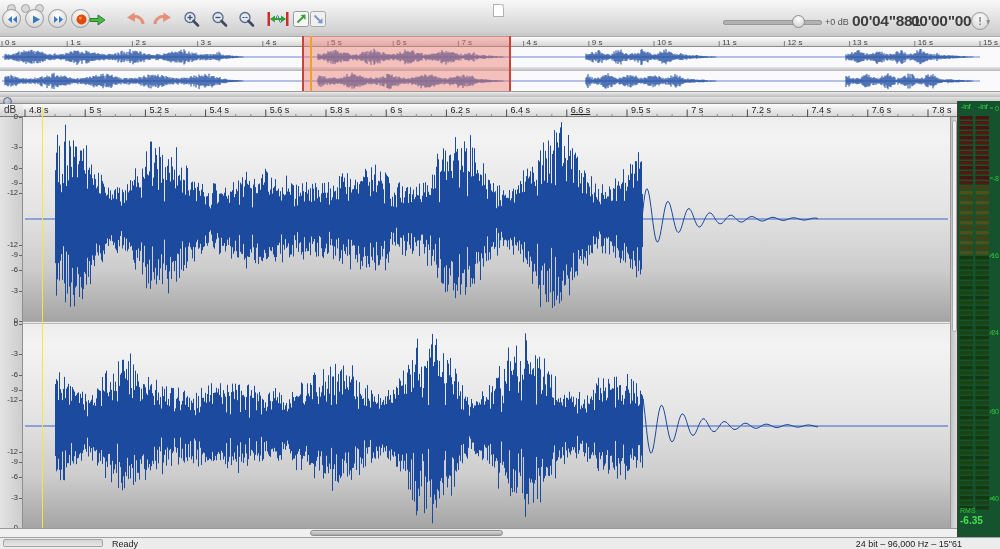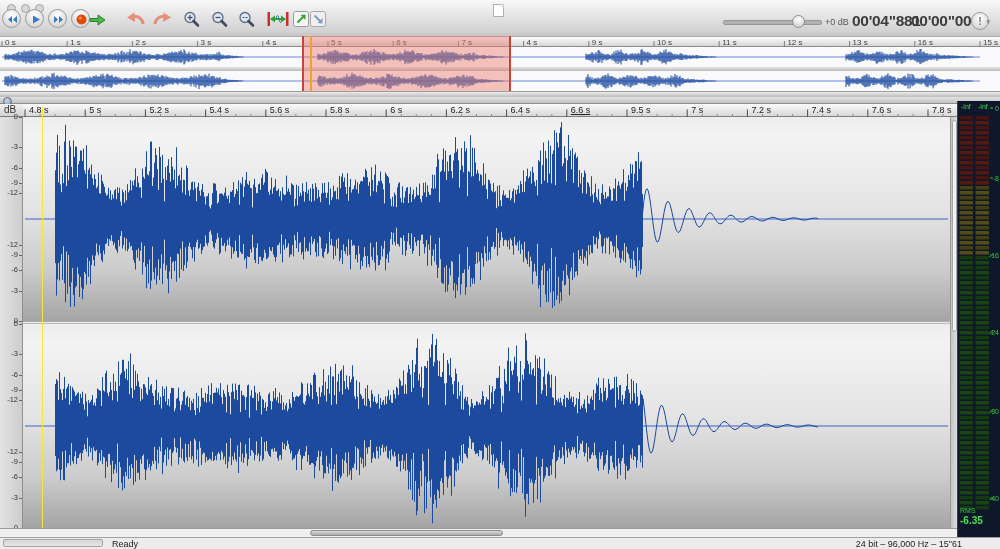--- a/index.html
+++ b/index.html
@@ -69,21 +69,21 @@
   .wavech{position:absolute;left:23px;width:927px;height:204px;
       background:linear-gradient(180deg,#ededed 0%,#f3f3f3 10%,#e4e4e4 45%,#cccccc 75%,#a4a4a4 100%);}
   .chdivider{position:absolute;left:23px;top:321px;width:927px;height:3px;
       background:linear-gradient(#8f8f8f,#f2f2f2 55%,#9a9a9a);}
   .mainplayhead{position:absolute;top:107px;height:421px;width:1px;background:#f0e83a;}
   .vscroll{position:absolute;left:950px;top:117px;width:7px;height:411px;
       background:linear-gradient(90deg,#c3c3c3,#dedede);border-left:1px solid #9a9a9a;box-sizing:border-box;}
   .vthumb{position:absolute;left:0.5px;top:3px;width:5px;height:212px;border-radius:3px;
       background:#f2f2f2;border:0.5px solid #a5a5a5;box-sizing:border-box;}
   
-  .meter{position:absolute;left:957px;top:101px;width:43px;height:436px;background:#0f172a;
+  .meter{position:absolute;left:957px;top:101px;width:43px;height:436px;background:#14532d;
       border-left:1px solid #3d3d3d;box-sizing:border-box;}
   .peaklbl{position:absolute;top:2px;font-size:7px;color:#3fd84b;}
   .mscalelbl{position:absolute;right:1px;font-size:7px;color:#32c83e;}
   .rmslbl{position:absolute;left:2px;top:406px;font-size:7px;color:#32c83e;}
   .rmsval{position:absolute;left:2px;top:414px;font-size:10px;font-weight:bold;color:#46e052;}
   
   .hscroll{position:absolute;top:528px;left:0;width:957px;height:9px;background:#f0f0f0;
       border-top:1px solid #9a9a9a;box-sizing:border-box;}
   .hthumb{position:absolute;top:1px;left:310px;width:193px;height:6px;border-radius:3px;
       background:linear-gradient(#dadada,#aaaaaa);border:0.5px solid #8d8d8d;box-sizing:border-box;}

